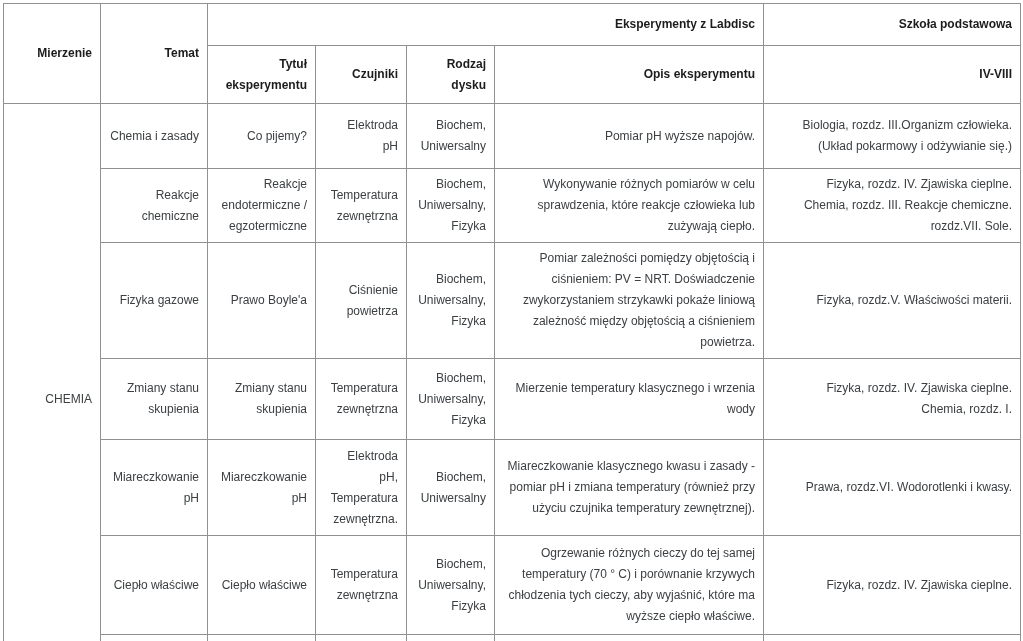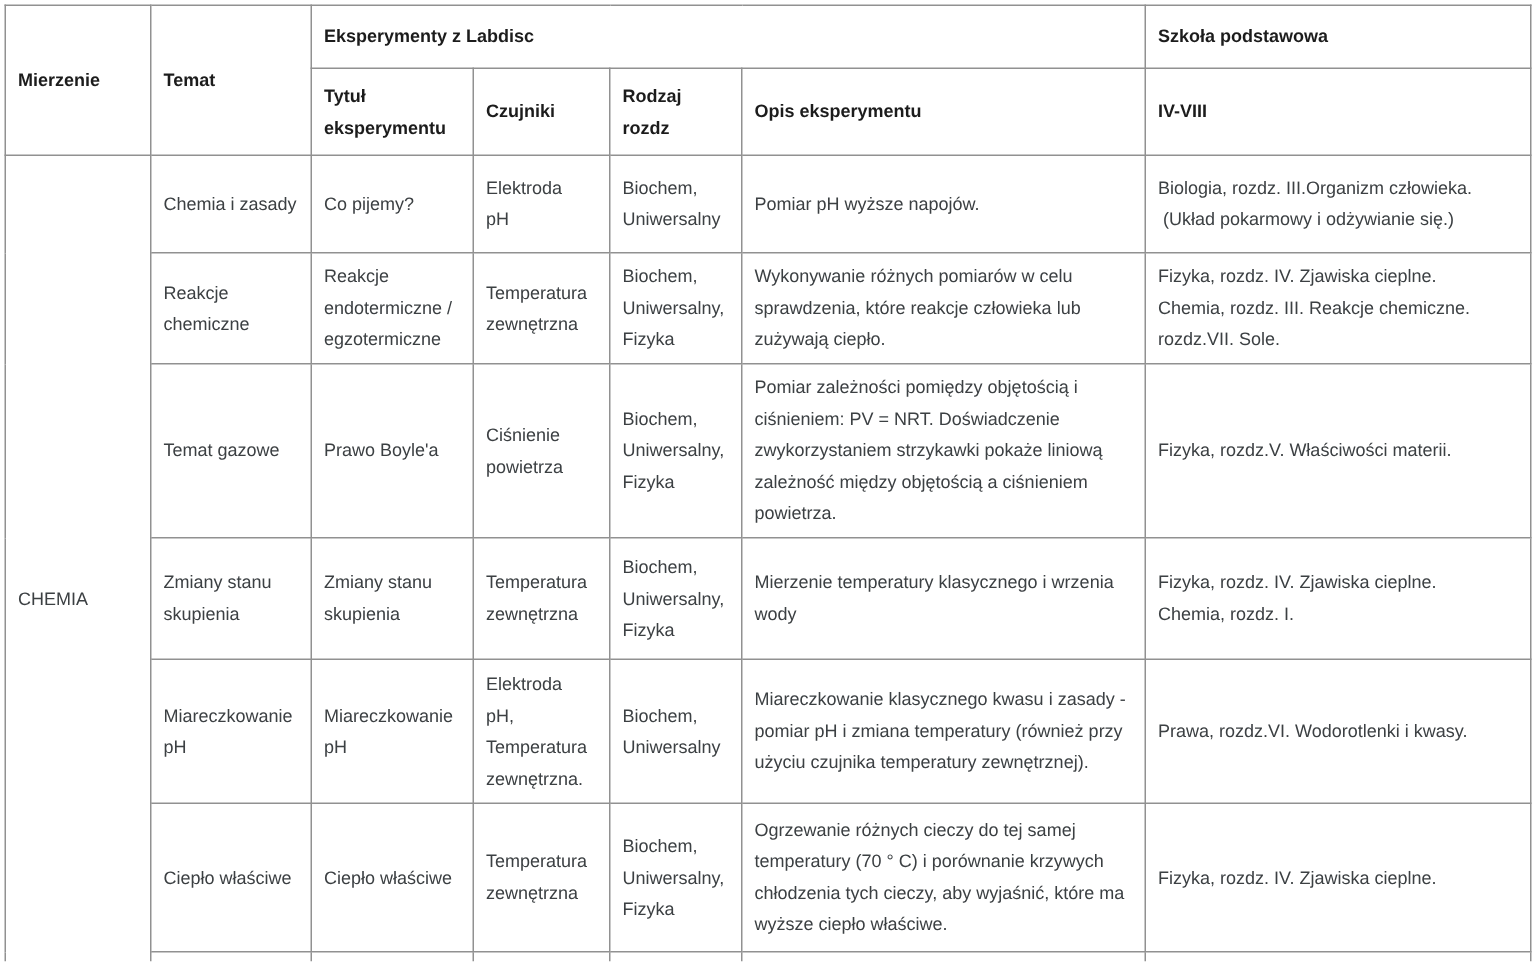--- a/index.html
+++ b/index.html
@@ -20,21 +20,21 @@
     width: 1017px;
   }
   table.labdisc td, table.labdisc th {
     border: 1px solid #919191;
     vertical-align: middle;
     padding: 5px 8px;
     font-size: 12px;
     line-height: 21px;
     white-space: pre-line;
     overflow: hidden;
-    text-align: left;
+    text-align: right;
   }
   table.labdisc th {
     font-weight: bold;
     color: #1c1c1c;
   }
   table.labdisc td {
     font-weight: normal;
     color: #3c4043;
   }
   td.subject-cell { color: #3c4043; }
@@ -60,21 +60,21 @@
       <th rowspan="2">Temat</th>
       <th colspan="4">Eksperymenty z Labdisc</th>
       <th>Szkoła podstawowa</th>
     </tr>
 
     <tr style="height:58px">
       <th>Tytuł
 eksperymentu</th>
       <th>Czujniki</th>
       <th>Rodzaj
-rozdz</th>
+dysku</th>
       <th>Opis eksperymentu</th>
       <th>IV-VIII</th>
     </tr>
 
     <tr style="height:65px">
       <td rowspan="7" class="subject-cell">CHEMIA</td>
       <td>Chemia i zasady</td>
       <td>Co pijemy?</td>
       <td>Elektroda
 pH</td>
@@ -98,21 +98,21 @@
 Fizyka</td>
       <td>Wykonywanie różnych pomiarów w celu
 sprawdzenia, które reakcje człowieka lub
 zużywają ciepło.</td>
       <td>Fizyka, rozdz. IV. Zjawiska cieplne.
 Chemia, rozdz. III. Reakcje chemiczne.
 rozdz.VII. Sole.</td>
     </tr>
 
     <tr style="height:115px">
-      <td>Temat gazowe</td>
+      <td>Fizyka gazowe</td>
       <td>Prawo Boyle'a</td>
       <td>Ciśnienie
 powietrza</td>
       <td>Biochem,
 Uniwersalny,
 Fizyka</td>
       <td>Pomiar zależności pomiędzy objętością i
 ciśnieniem: PV = NRT. Doświadczenie
 zwykorzystaniem strzykawki pokaże liniową
 zależność między objętością a ciśnieniem

